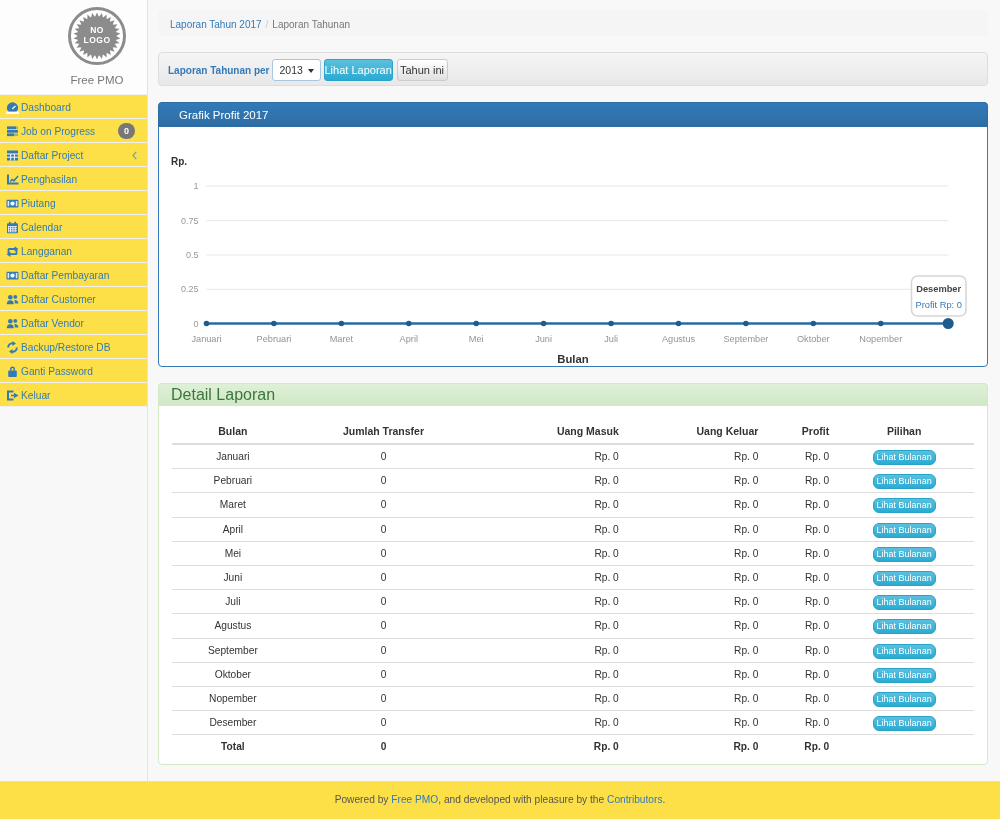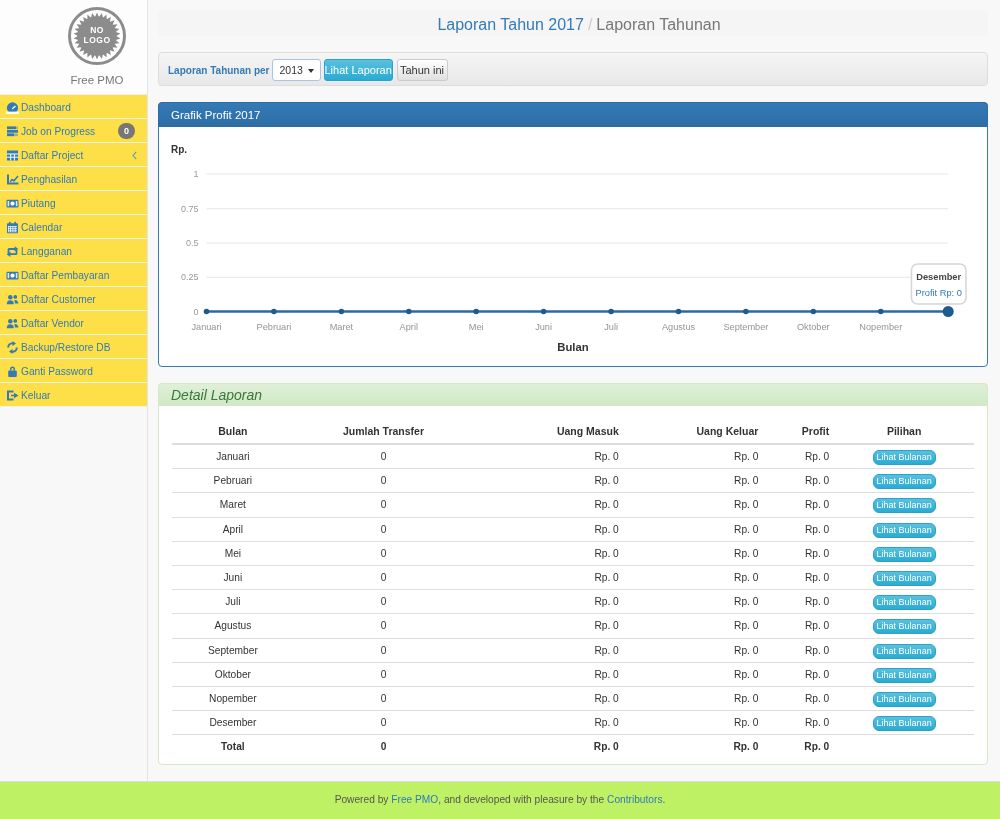--- a/index.html
+++ b/index.html
@@ -13,50 +13,50 @@
 .logo-wrap { text-align:center; padding-top:7px; }
 .brand { text-align:center; color:#777; font-size:11.5px; margin-top:5px; }
 .menu { list-style:none; background:#fde047; border-top:1px solid #f0f0f0; }
 .menu li { height:24px; line-height:25px; border-bottom:1px solid #f0f0f0; padding-left:6px; font-size:10.2px; color:#337ab7; white-space:nowrap; position:relative; }
 .menu li .mi { display:inline-block; width:13px; height:13px; vertical-align:-2px; margin-right:1px; }
 .badge0 { position:absolute; right:12px; top:4px; width:17px; height:16px; background:#777; color:#fff; border-radius:9px; font-size:9px; font-weight:bold; text-align:center; line-height:16px; }
 .chev { position:absolute; right:10px; top:0px; }
 
 
 .content { position:absolute; left:148px; top:0; width:852px; }
-.breadcrumb { position:absolute; left:10px; top:10px; width:830px; height:26px; background:#f5f5f5; border-radius:4px; font-size:16px; line-height:29px; padding-left:12px; color:#777;text-align:center; }
+.breadcrumb { position:absolute; left:10px; top:10px; width:830px; height:26px; background:#f5f5f5; border-radius:4px; font-size:10px; line-height:29px; padding-left:12px; color:#777; }
 .breadcrumb .sep { color:#ccc; padding:0 4px; }
 
 .strip { position:absolute; left:10px; top:52px; width:830px; height:34px; background:linear-gradient(to bottom,#f5f5f5 0,#e8e8e8 100%); border:1px solid #ddd; border-radius:4px; box-shadow:inset 0 1px 0 rgba(255,255,255,.15); }
 .strip-inner { padding:6px 0 0 9px; font-size:0; white-space:nowrap; }
 .strip label { color:#337ab7; font-weight:bold; font-size:10px; vertical-align:middle; }
 .sel { display:inline-block; margin-left:2px; width:49px; height:22px; background:#fff; border:1px solid #aac6de; border-radius:3px; font-size:10.5px; color:#333; line-height:20px; padding-left:7px; position:relative; vertical-align:middle; }
 .sel:after { content:""; position:absolute; right:6px; top:9px; border-left:3.5px solid transparent; border-right:3.5px solid transparent; border-top:4px solid #333; }
 .btn { display:inline-block; height:22px; border-radius:3px; font-size:11px; text-align:center; vertical-align:middle; line-height:20px; }
 .btn-info { background:linear-gradient(to bottom,#5bc0de 0,#2aabd2 100%); border:1px solid #28a4c9; color:#fff; width:69px; margin-left:3px; }
 .btn-default { background:linear-gradient(to bottom,#fff 0,#e0e0e0 100%); border:1px solid #ccc; color:#333; width:51px; margin-left:4px; }
 
 
 .panel { position:absolute; left:10px; width:830px; border-radius:4px; background:#fff; }
 .panel-chart { top:102px; height:265px; border:1px solid #337ab7; }
-.panel-chart .hd { height:25px; margin:-1px -1px 0 -1px; background:linear-gradient(to bottom,#337ab7 0,#2e6da4 100%); border:1px solid #2e6da4; border-radius:4px 4px 0 0; color:#fff; font-size:11.5px; line-height:24px; padding-left:12px; }
+.panel-chart .hd { height:25px; margin:-1px -1px 12px -1px; background:linear-gradient(to bottom,#337ab7 0,#2e6da4 100%); border:1px solid #2e6da4; border-radius:4px 4px 0 0; color:#fff; font-size:11.5px; line-height:24px; padding-left:20px; }
 
 
 .panel-table { top:383px; height:382px; border:1px solid #d6e9c6; }
-.panel-table .hd { height:23px; margin:-1px -1px 0 -1px; background:linear-gradient(to bottom,#dff0d8 0,#d0e9c6 100%); border:1px solid #d6e9c6; border-radius:4px 4px 0 0; color:#3c763d; font-size:14px; line-height:22px; padding-left:12px;font-style:italic; }
+.panel-table .hd { height:23px; margin:-1px -1px 0 -1px; background:linear-gradient(to bottom,#dff0d8 0,#d0e9c6 100%); border:1px solid #d6e9c6; border-radius:4px 4px 0 0; color:#3c763d; font-size:16px; line-height:22px; padding-left:12px; }
 .tblwrap { padding:5px 13px 0 13px; }
 table.rpt { width:100%; border-collapse:collapse; font-size:10.2px; color:#333; }
 table.rpt th { font-weight:bold; font-size:10.5px; border-bottom:2px solid #ddd; padding:11px 3px 2px 5px; line-height:19px; }
 table.rpt td { border-bottom:1px solid #ddd; padding:2px 3px 2px 5px; line-height:19.2px; }
 table.rpt tr.total td { border-bottom:none; font-weight:bold; }
 .c { text-align:center; } .r { text-align:right; }
 .btn-xs { display:inline-block; width:63px; height:15px; line-height:13px; border-radius:6px; font-size:9px; color:#fff; background:linear-gradient(to bottom,#5bc0de 0,#2aabd2 100%); border:1px solid #28a4c9; }
 
 
-.footer { position:absolute; left:0; top:781px; width:1000px; height:38px; background:#bef264; border-top:1px solid #ddd; text-align:center; font-size:10.2px; color:#555; padding-top:12px; }
+.footer { position:absolute; left:0; top:781px; width:1000px; height:38px; background:#fde047; border-top:1px solid #ddd; text-align:center; font-size:10.2px; color:#555; padding-top:12px; }
 </style>
 </head>
 <body>
 
 <div class="sidebar">
   <div class="sidebar-top">
     <div class="logo-wrap">
       <svg width="58" height="58" viewBox="0 0 58 58">
         <circle cx="29" cy="29" r="27.5" fill="#fff" stroke="#8c8c8c" stroke-width="3"></circle>
         <path d="M29.00,5.40 L31.01,9.91 L33.91,5.92 L34.93,10.74 L38.60,7.44 L38.60,12.37 L42.87,9.91 L41.85,14.73 L46.54,13.21 L44.53,17.71 L49.44,17.20 L46.54,21.19 L51.44,21.71 L47.78,25.01 L52.47,26.53 L48.20,29.00 L52.47,31.47 L47.78,32.99 L51.44,36.29 L46.54,36.81 L49.44,40.80 L44.53,40.29 L46.54,44.79 L41.85,43.27 L42.87,48.09 L38.60,45.63 L38.60,50.56 L34.93,47.26 L33.91,52.08 L31.01,48.09 L29.00,52.60 L26.99,48.09 L24.09,52.08 L23.07,47.26 L19.40,50.56 L19.40,45.63 L15.13,48.09 L16.15,43.27 L11.46,44.79 L13.47,40.29 L8.56,40.80 L11.46,36.81 L6.56,36.29 L10.22,32.99 L5.53,31.47 L9.80,29.00 L5.53,26.53 L10.22,25.01 L6.56,21.71 L11.46,21.19 L8.56,17.20 L13.47,17.71 L11.46,13.21 L16.15,14.73 L15.13,9.91 L19.40,12.37 L19.40,7.44 L23.07,10.74 L24.09,5.92 L26.99,9.91 Z" fill="#8c8c8c"></path>

